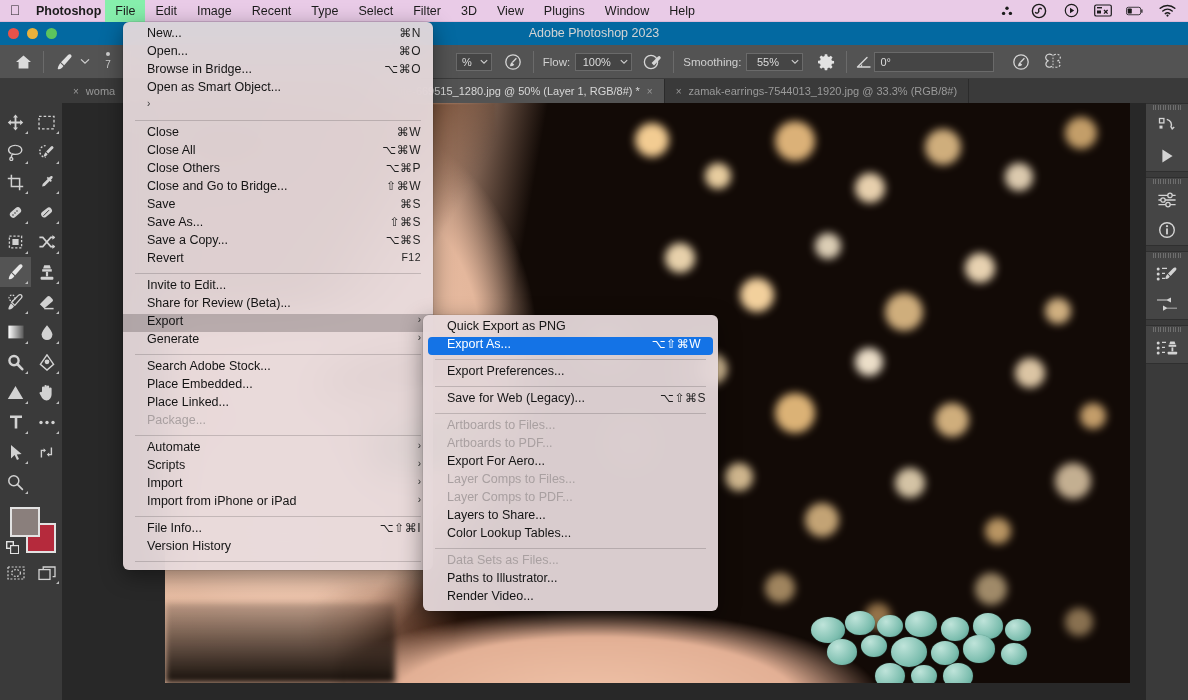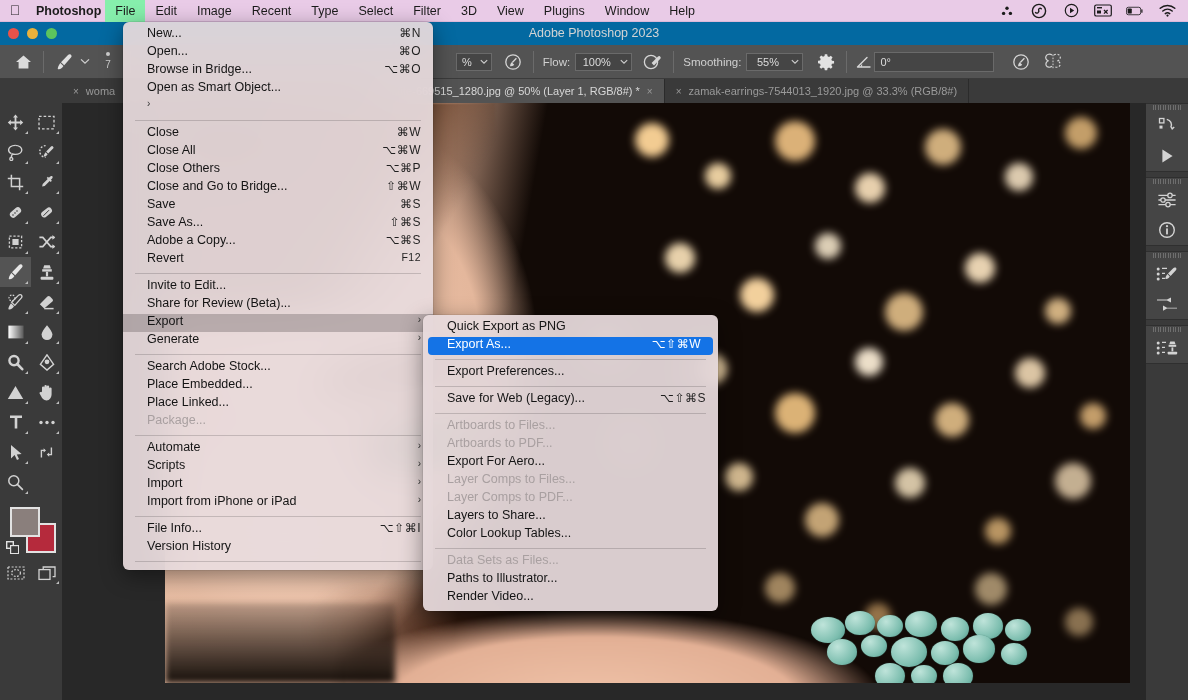--- a/index.html
+++ b/index.html
@@ -840,21 +840,21 @@
         </div>
       <div class="mrow">
           <span class="lbl">Save</span>
           <span class="key">⌘S</span>
         </div>
       <div class="mrow">
           <span class="lbl">Save As...</span>
           <span class="key">⇧⌘S</span>
         </div>
       <div class="mrow">
-          <span class="lbl">Adobe a Copy...</span>
+          <span class="lbl">Save a Copy...</span>
           <span class="key">⌥⌘S</span>
         </div>
       <div class="mrow">
           <span class="lbl">Revert</span>
           <span class="key" style="font-size:10.5px">F12</span>
         </div>
     </div>
     <div class="msep"></div>
     <div>
       <div class="mrow">

